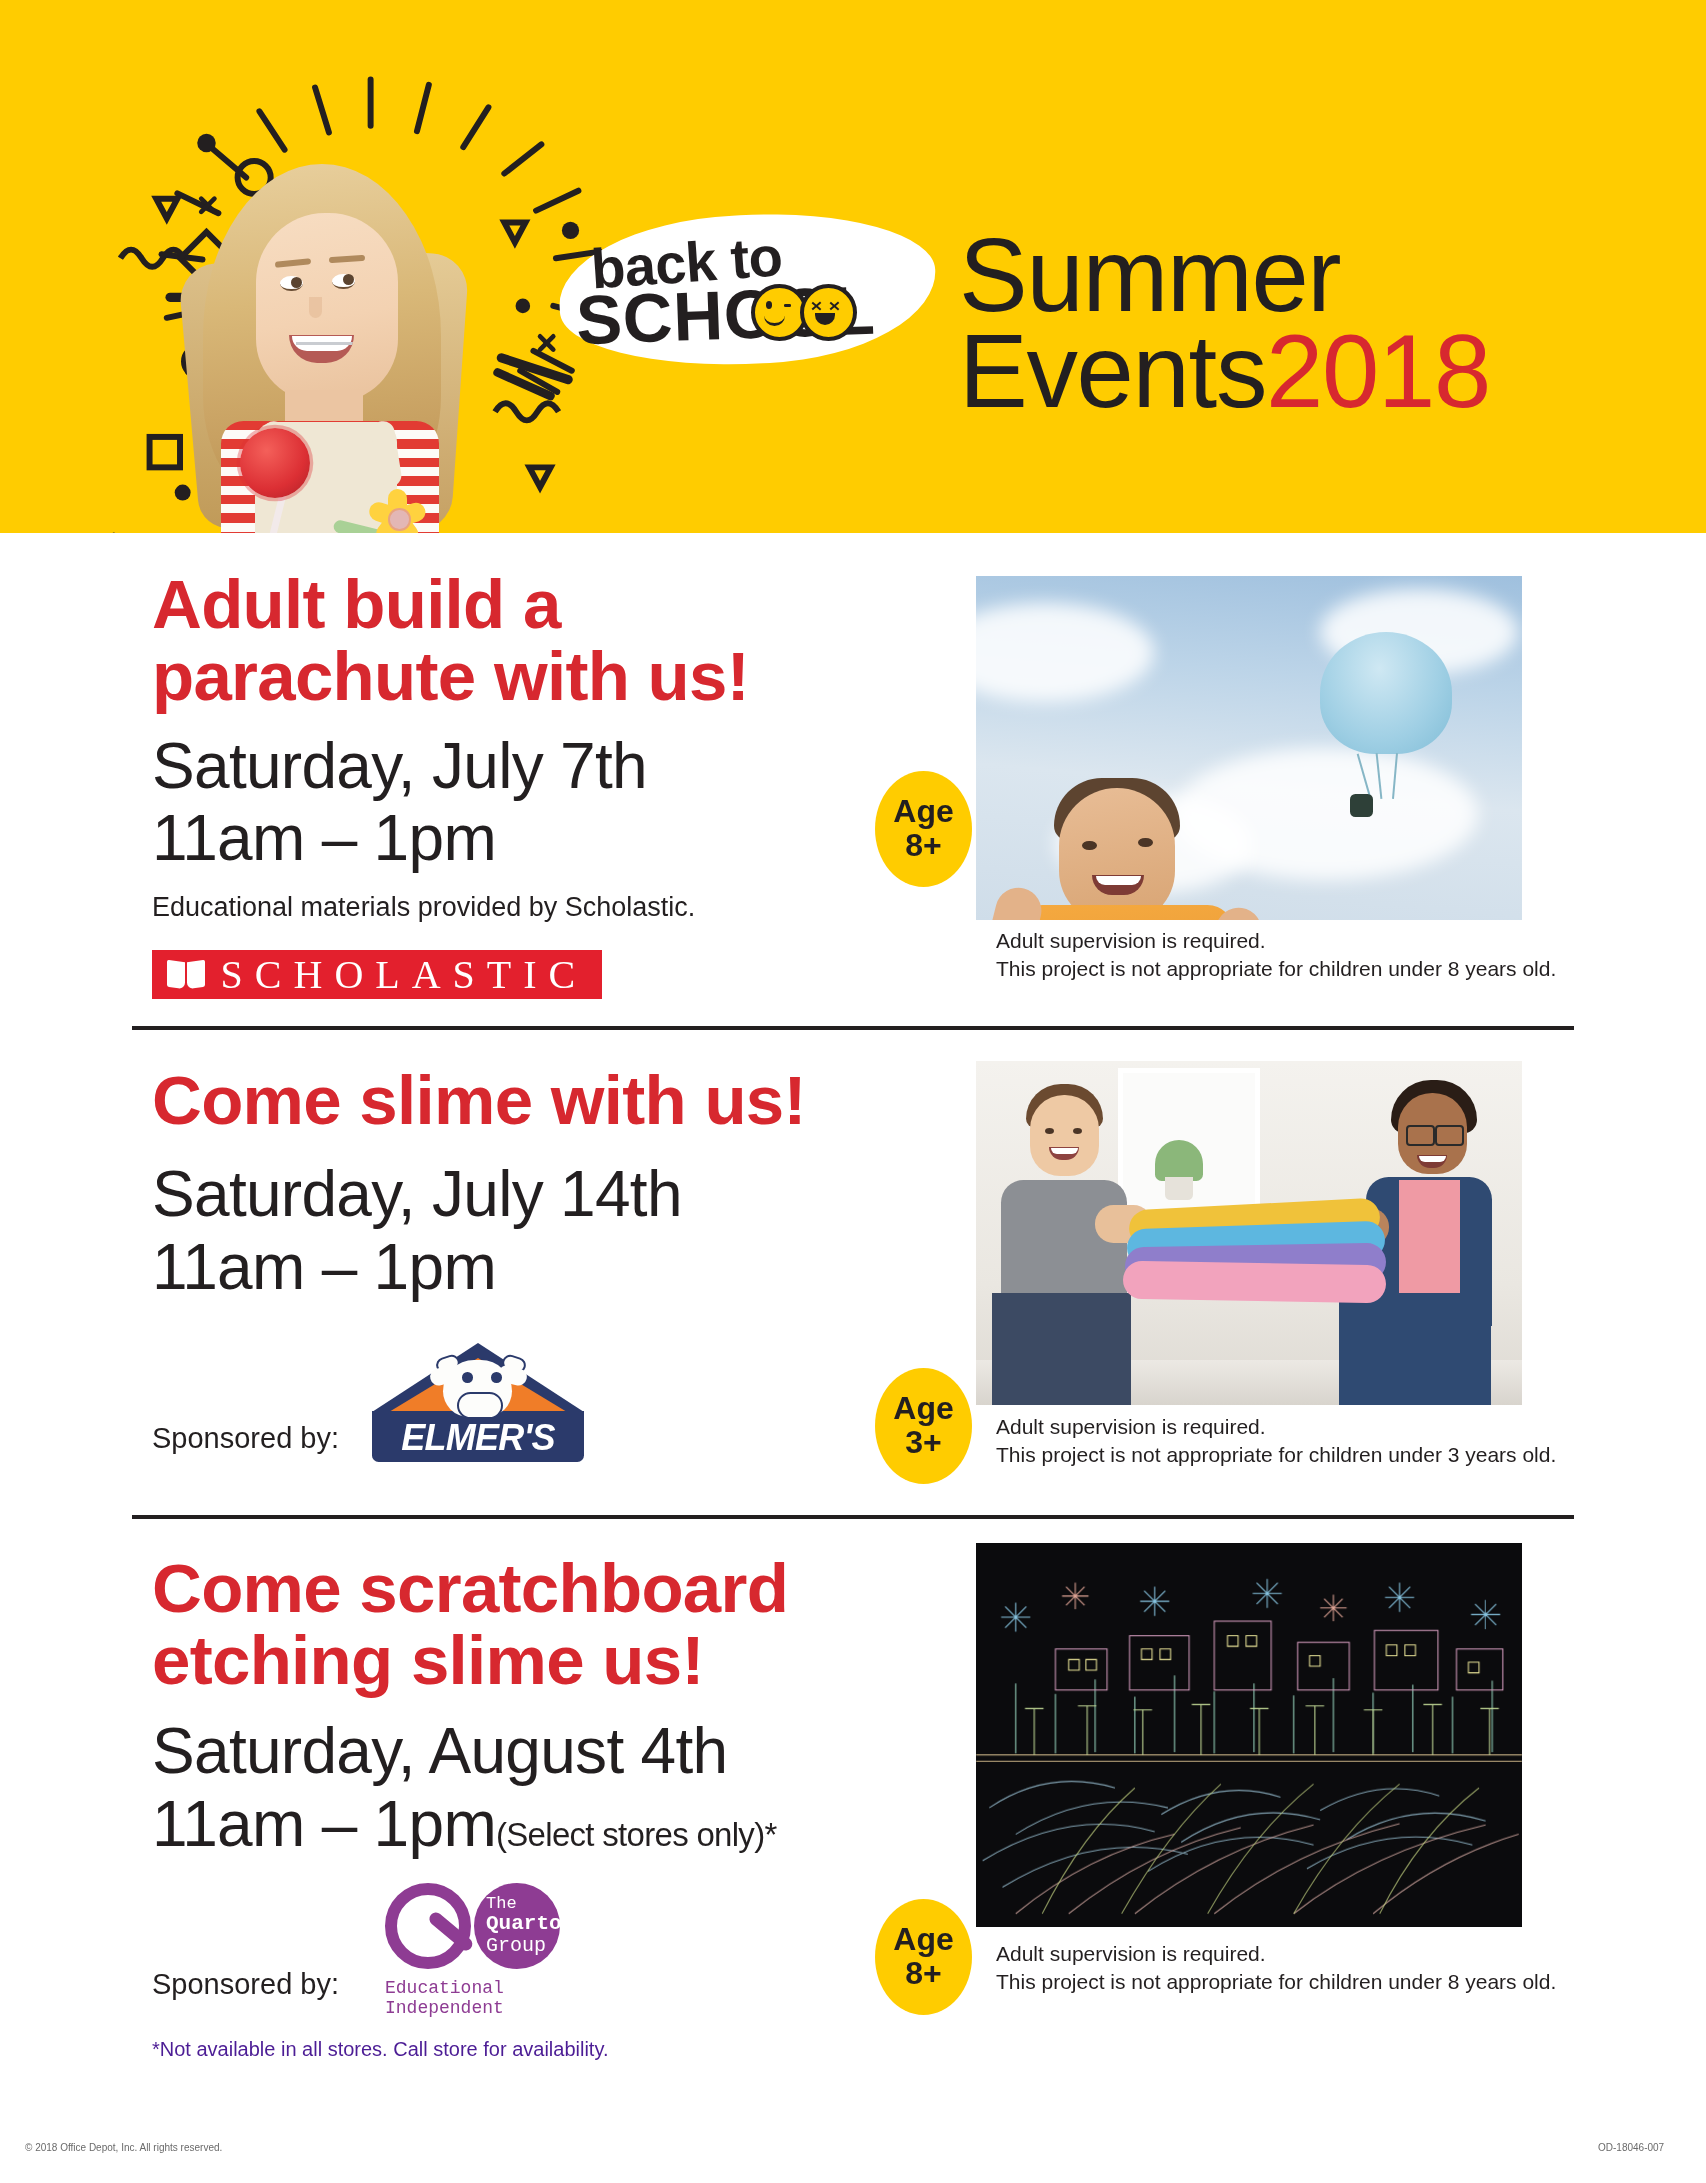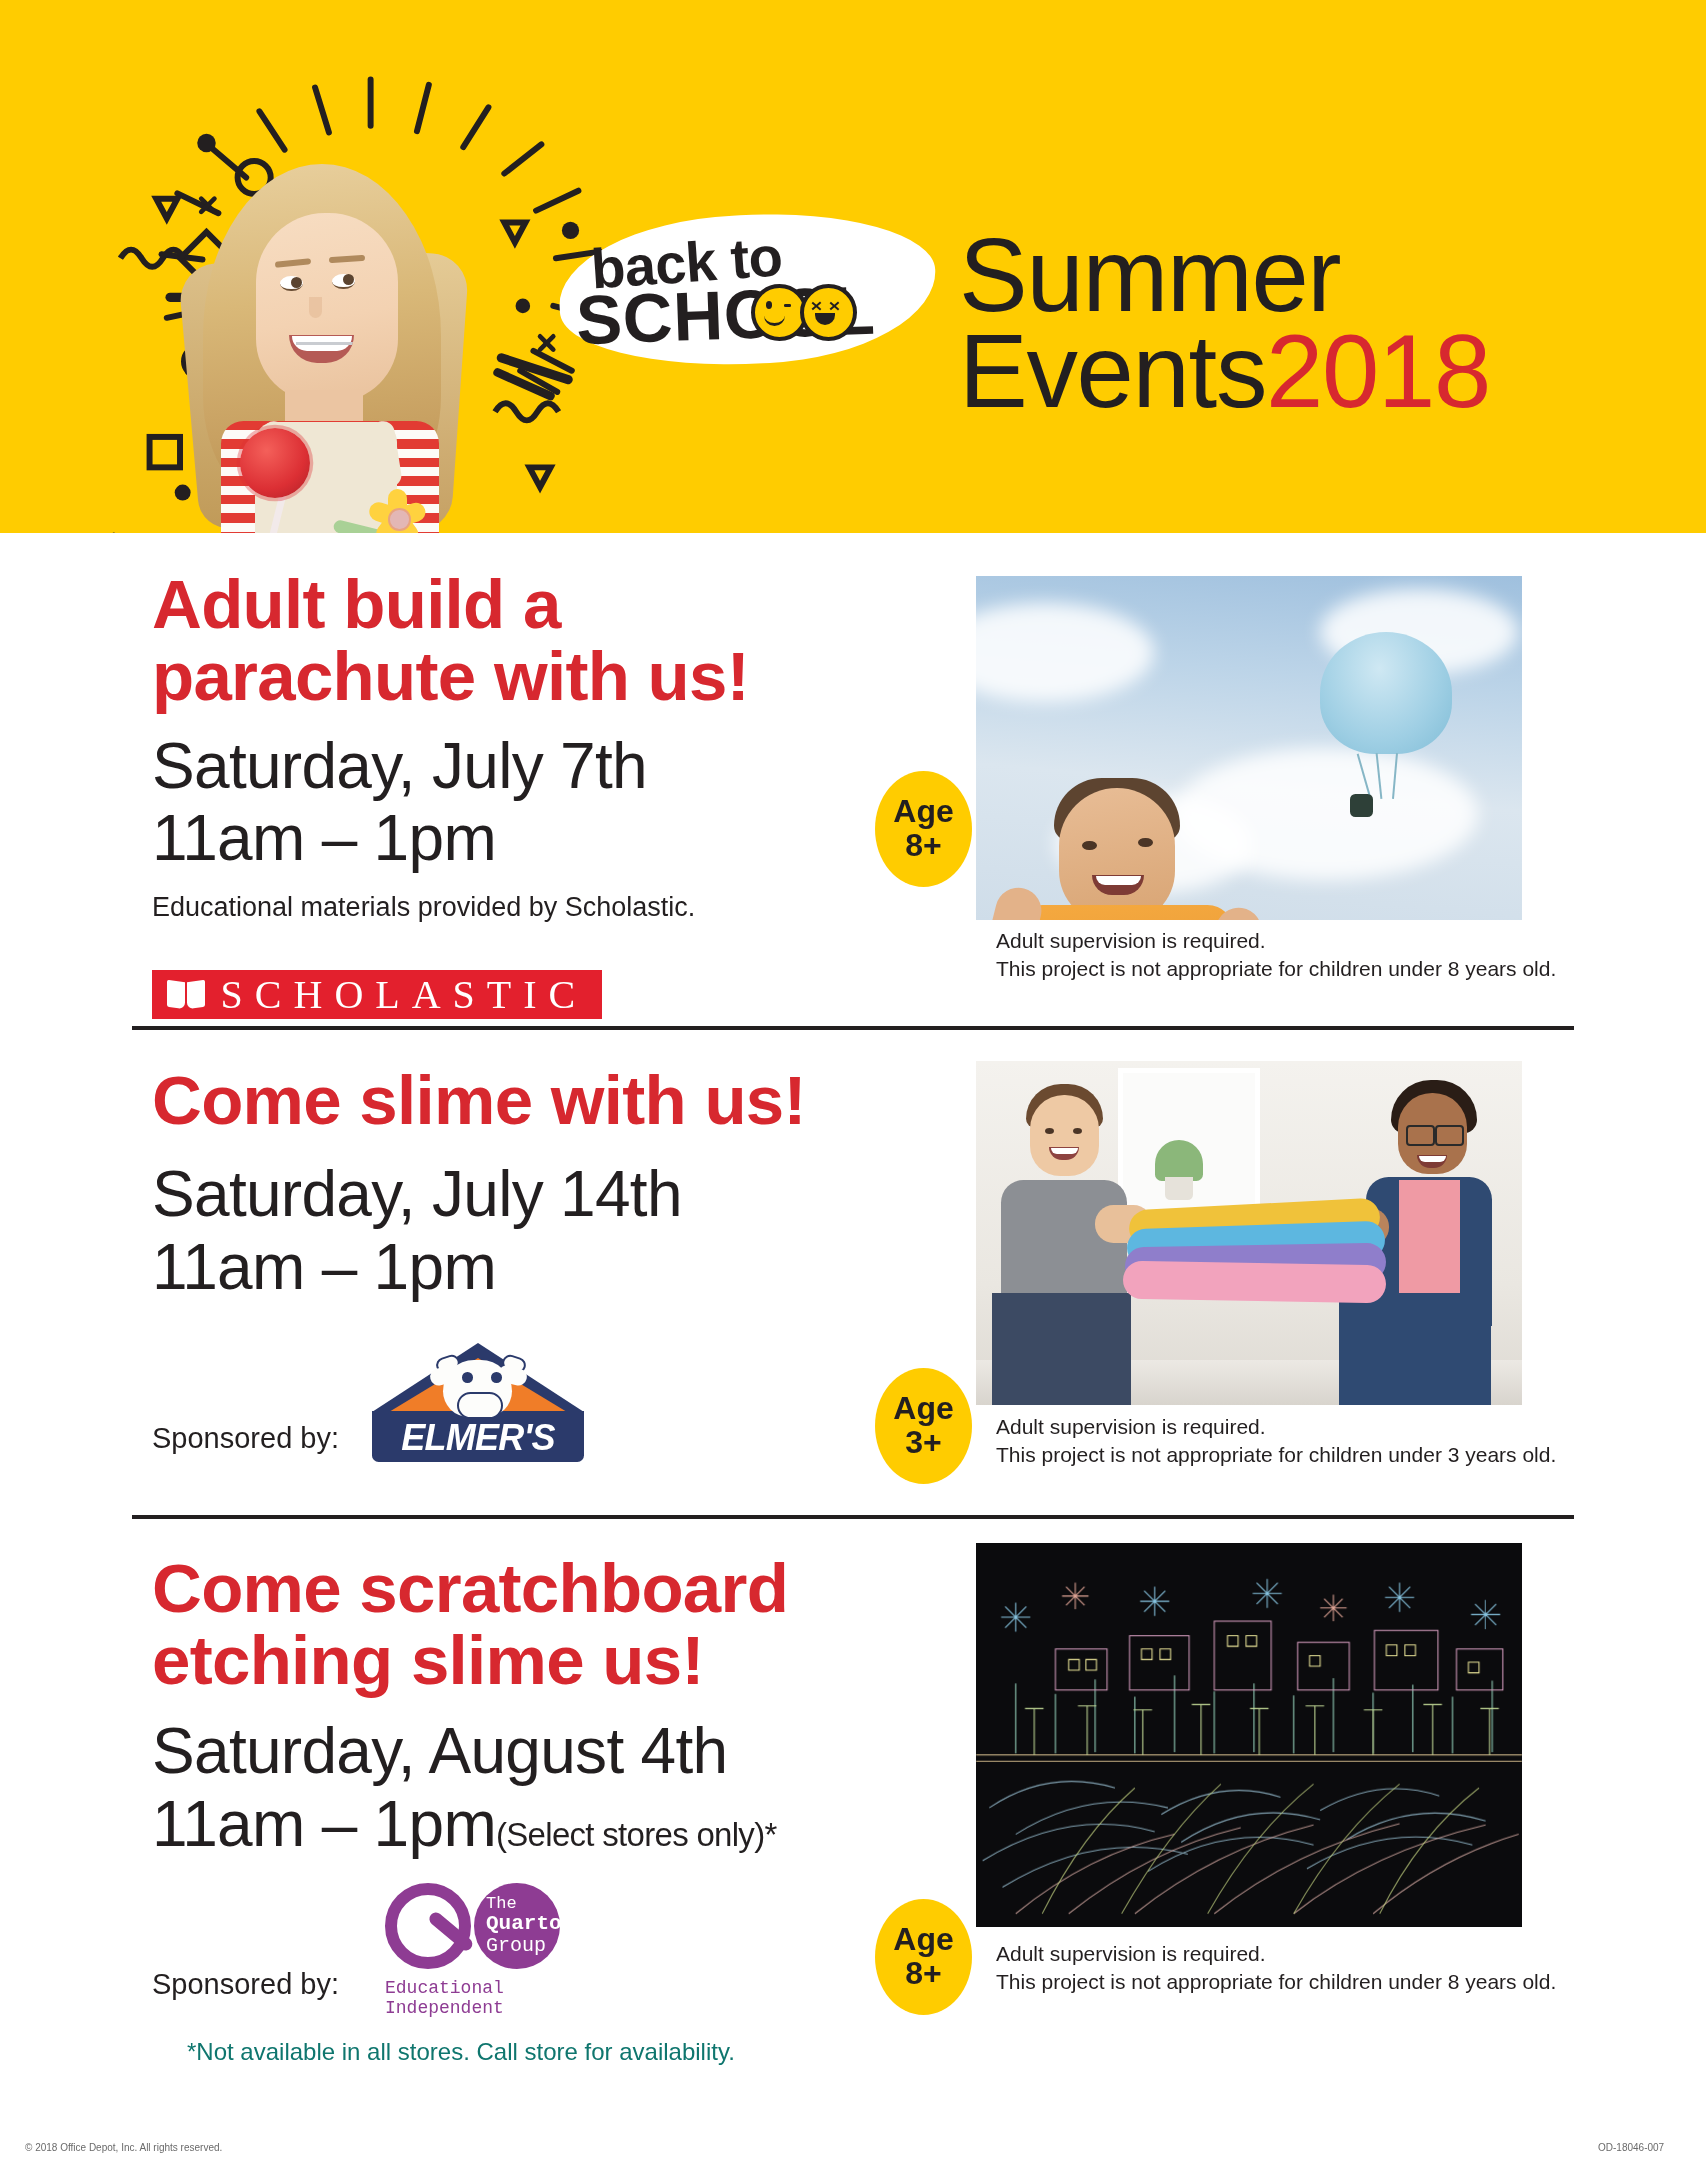--- a/index.html
+++ b/index.html
@@ -73,21 +73,21 @@
 
   
   .section{position:absolute;left:0;width:1707px;}
   .rule{position:absolute;left:132px;width:1442px;height:4px;background:#231f20;}
 
   .ev-title{font-size:69px;line-height:1.04;font-weight:700;color:#D7282F;letter-spacing:-0.7px;}
   .ev-date{font-size:64px;line-height:1.14;font-weight:400;color:#231f20;letter-spacing:-0.7px;}
   .ev-time{font-size:64px;line-height:1.14;font-weight:400;color:#231f20;letter-spacing:-0.7px;}
   .ev-note{font-size:27px;line-height:1.2;color:#231f20;}
   .ev-sub{font-size:29px;color:#231f20;}
-  .ev-small{font-size:24px;color:#0f766e;margin-left:35px;}
+  .ev-small{font-size:20px;color:#4c1d95;}
 
   
   .photo{position:absolute;overflow:hidden;background:#ccd;}
   .sky{background:linear-gradient(185deg,#9fc0de 0%,#bcd4e8 30%,#dbe6ef 60%,#cfdde9 100%);}
   .cloud{position:absolute;border-radius:50%;background:rgba(255,255,255,.85);filter:blur(9.3px);}
   .boy-head{position:absolute;left:83px;top:212px;width:116px;height:136px;border-radius:58px 58px 53px 53px;
             background:linear-gradient(170deg,#e8bd96,#d8a473);}
   .boy-hair{position:absolute;left:78px;top:202px;width:126px;height:63px;border-radius:63px 63px 20px 20px;background:#5d4430;}
   .boy-shirt{position:absolute;left:40px;top:329px;width:218px;height:119px;border-radius:26.5px 26.5px 0 0;
              background:linear-gradient(175deg,#f5a93f,#e49535);}
@@ -111,21 +111,21 @@
 
   .scratch{background:#0b0b0d;}
 
   
   .age-badge{position:absolute;width:97px;height:116px;border-radius:50%;background:#FFCC00;
              display:flex;flex-direction:column;align-items:center;justify-content:center;z-index:5;}
   .age-badge span{font-size:32px;font-weight:700;color:#231f20;line-height:1.06;}
   .disclaimer{position:absolute;font-size:21px;line-height:1.32;color:#231f20;}
 
   
-  .scholastic{position:absolute;width:450px;height:49px;background:#E3202D;display:flex;align-items:center;margin-top:20px;}
+  .scholastic{position:absolute;width:450px;height:49px;background:#E3202D;display:flex;align-items:center;}
   .sch-book{width:38px;height:26.5px;margin-left:14.6px;position:relative;}
   .sch-book:before,.sch-book:after{content:"";position:absolute;top:0;width:18px;height:26.5px;background:#fff;}
   .sch-book:before{left:0;border-radius:2px 0 6.6px 2px;transform:skewY(8deg);}
   .sch-book:after{right:0;border-radius:0 2px 2px 6.6px;transform:skewY(-8deg);}
   .sch-word{font-family:"Liberation Serif","DejaVu Serif",serif;color:#fff;font-size:40px;letter-spacing:12px;margin-left:16px;}
 
   
   .elmers{position:absolute;width:212px;height:119px;}
   .elm-roof{position:absolute;left:0;top:0;width:0;height:0;border-left:106px solid transparent;
             border-right:106px solid transparent;border-bottom:69px solid #2B3A6B;}

